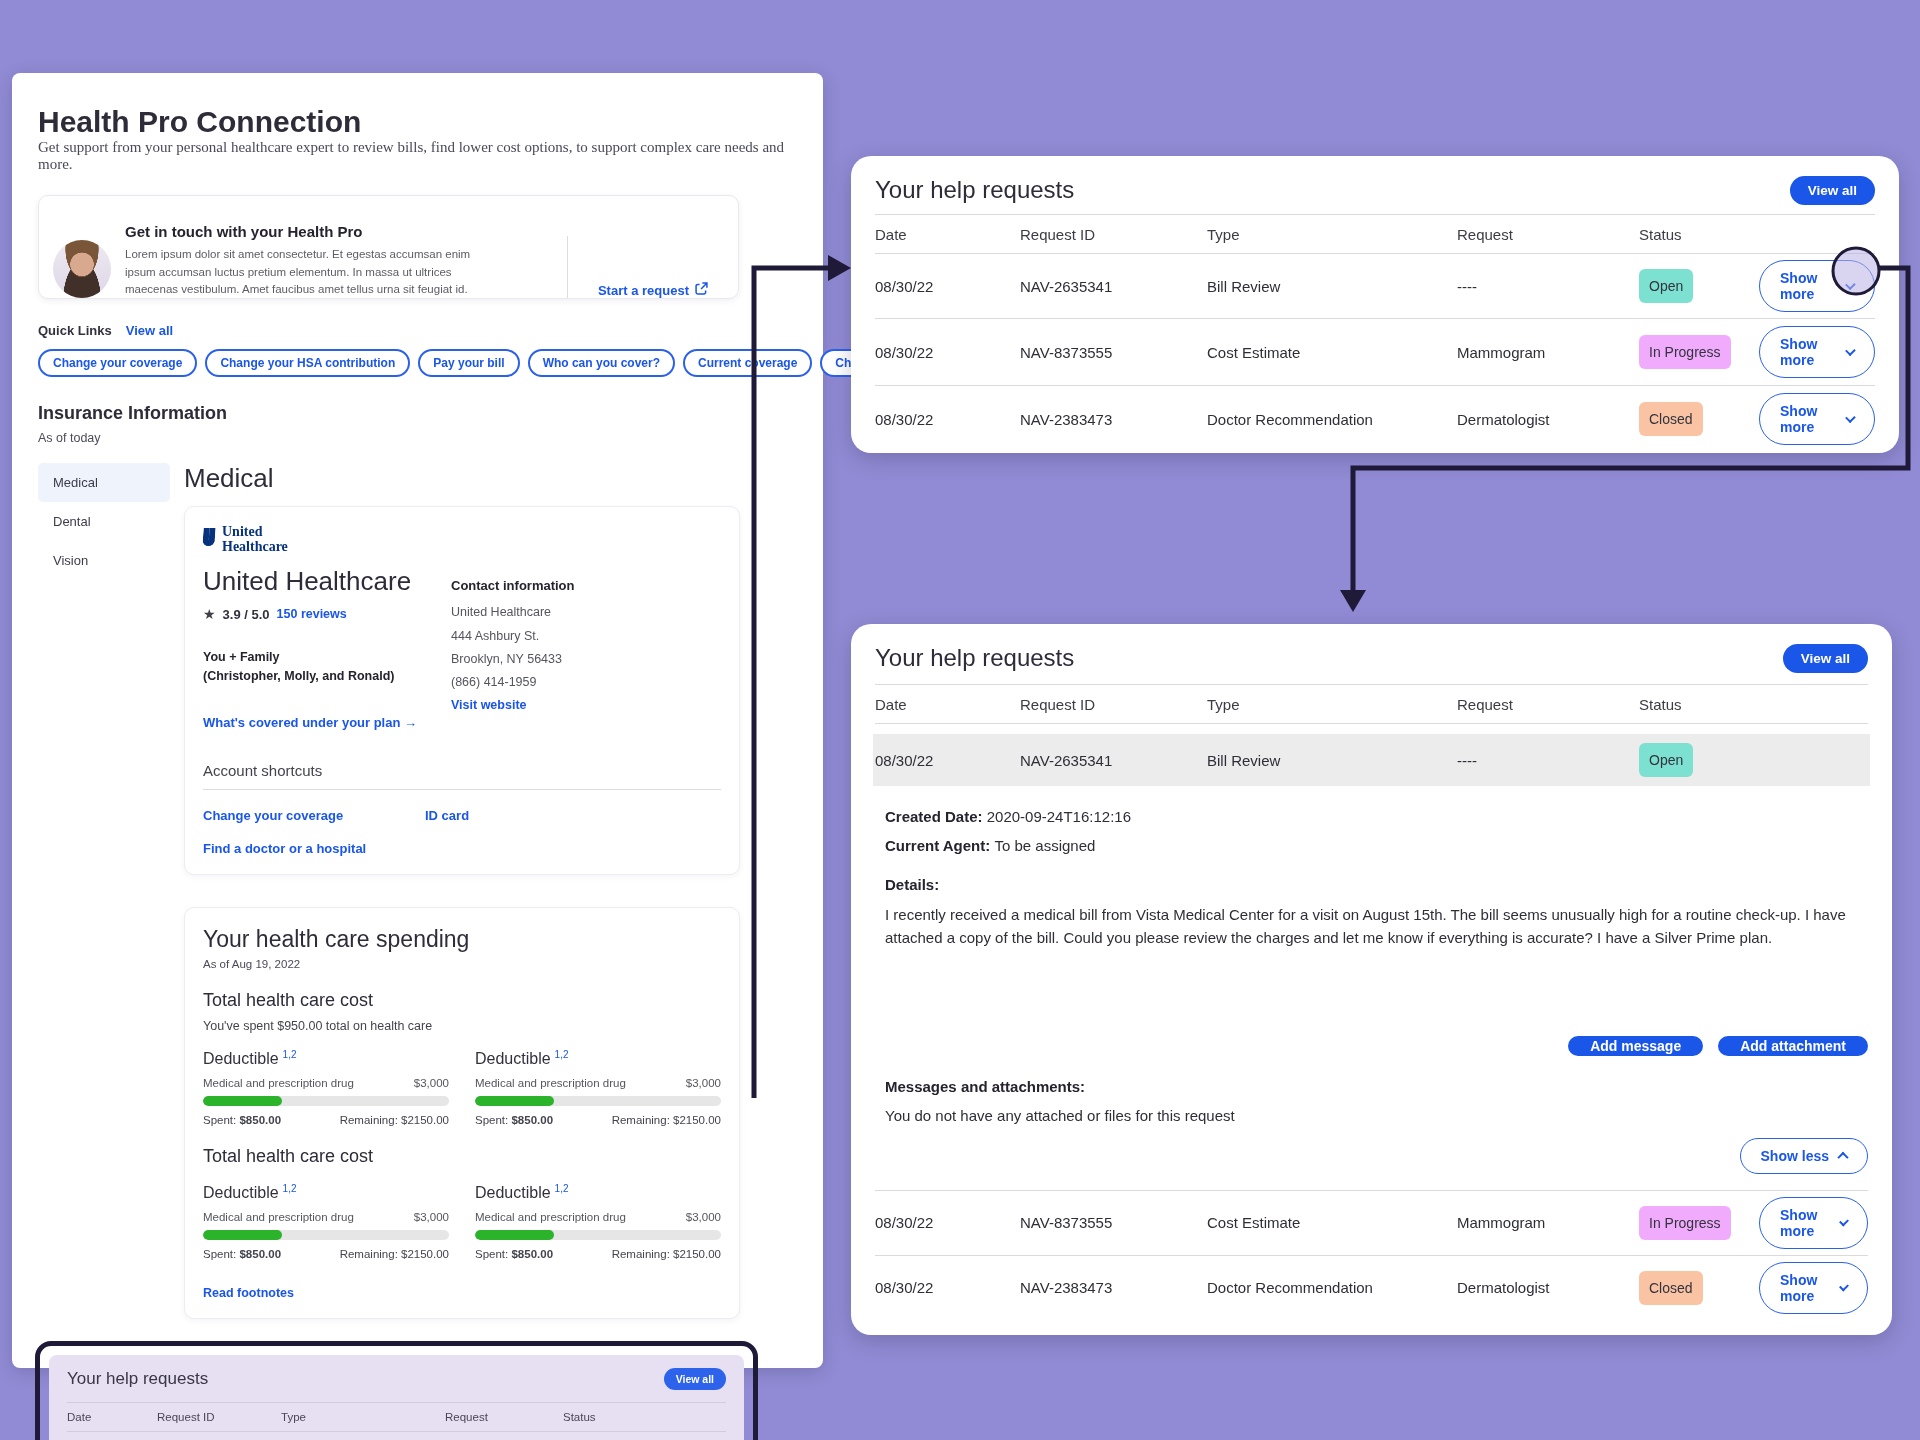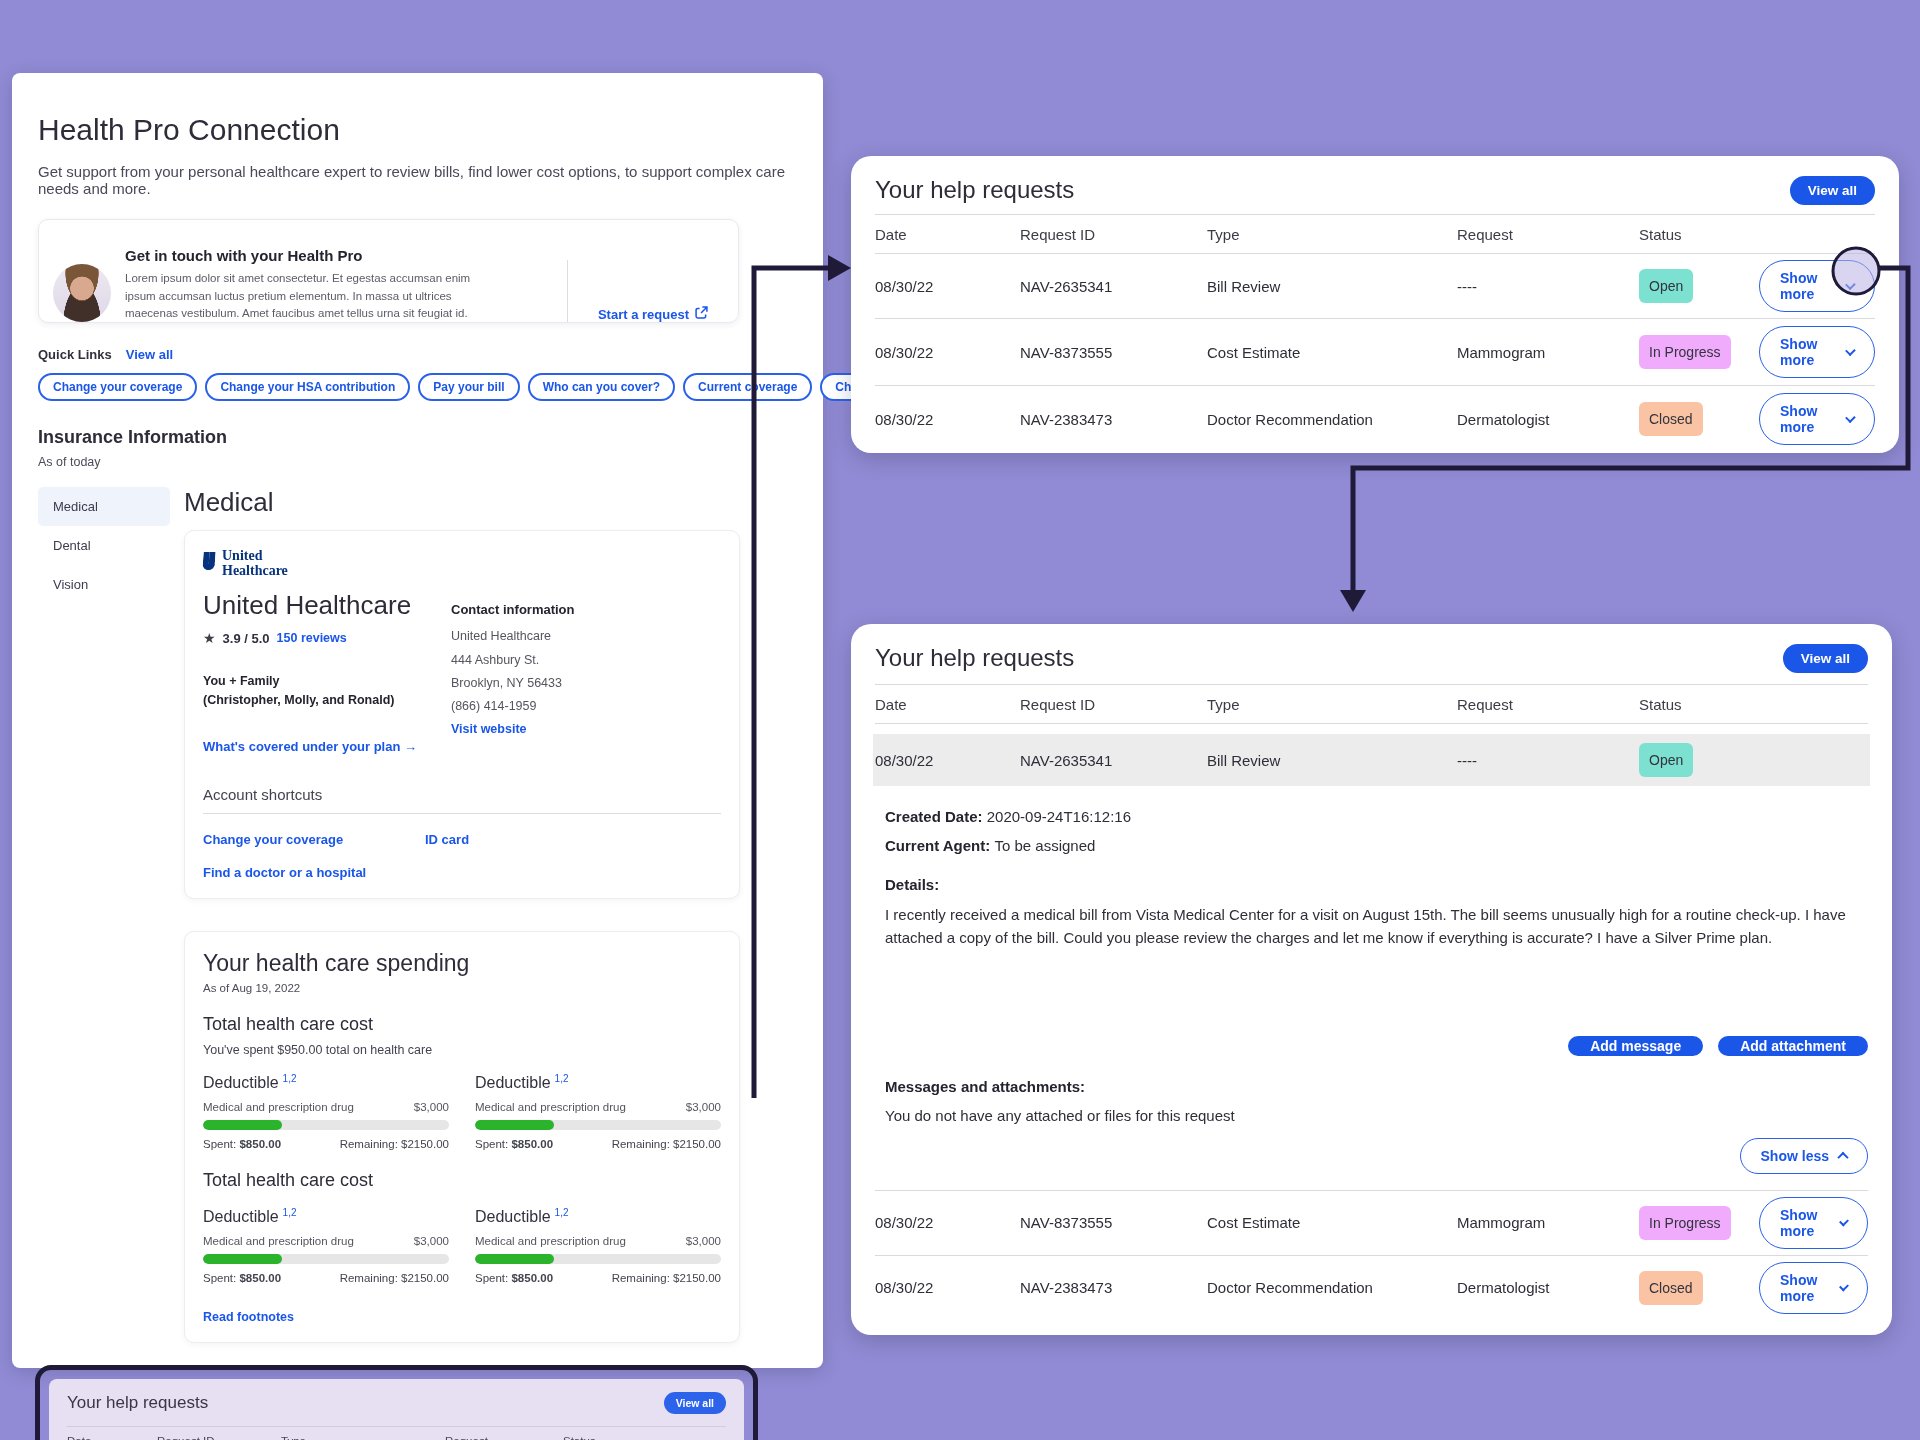--- a/index.html
+++ b/index.html
@@ -11,22 +11,22 @@
     color:#2f2c3a;
   }
   a, .link { color:#1a56e8; font-weight:bold; text-decoration:none; cursor:pointer; }
 
   
   .window {
     position:absolute; left:12px; top:73px; width:811px; height:1295px;
     background:#fff; border-radius:8px; padding:0 26px;
     box-shadow:0 4px 18px rgba(30,26,56,.18);
   }
-  .page-title { margin-top:40px; font-size:30px; font-weight:400; color:#2f2c3a; }
-  .page-sub   { margin-top:16px; font-size:15px; color:#49495a; }
+  .page-title { margin-top:32px; font-size:30px; font-weight:700; color:#2f2c3a; }
+  .page-sub   { font-size:15px; color:#49495a;font-family:Liberation Serif, serif; }
 
   .contact-card {
     margin-top:22px; width:701px; height:104px;
     border:1px solid #e8e8ee; border-radius:10px;
     box-shadow:0 2px 6px rgba(40,40,80,.07);
     display:flex; align-items:flex-end; padding:0 14px; gap:14px;
   }
   .avatar {
     width:58px; height:58px; border-radius:50%; flex:0 0 58px;
     background:

